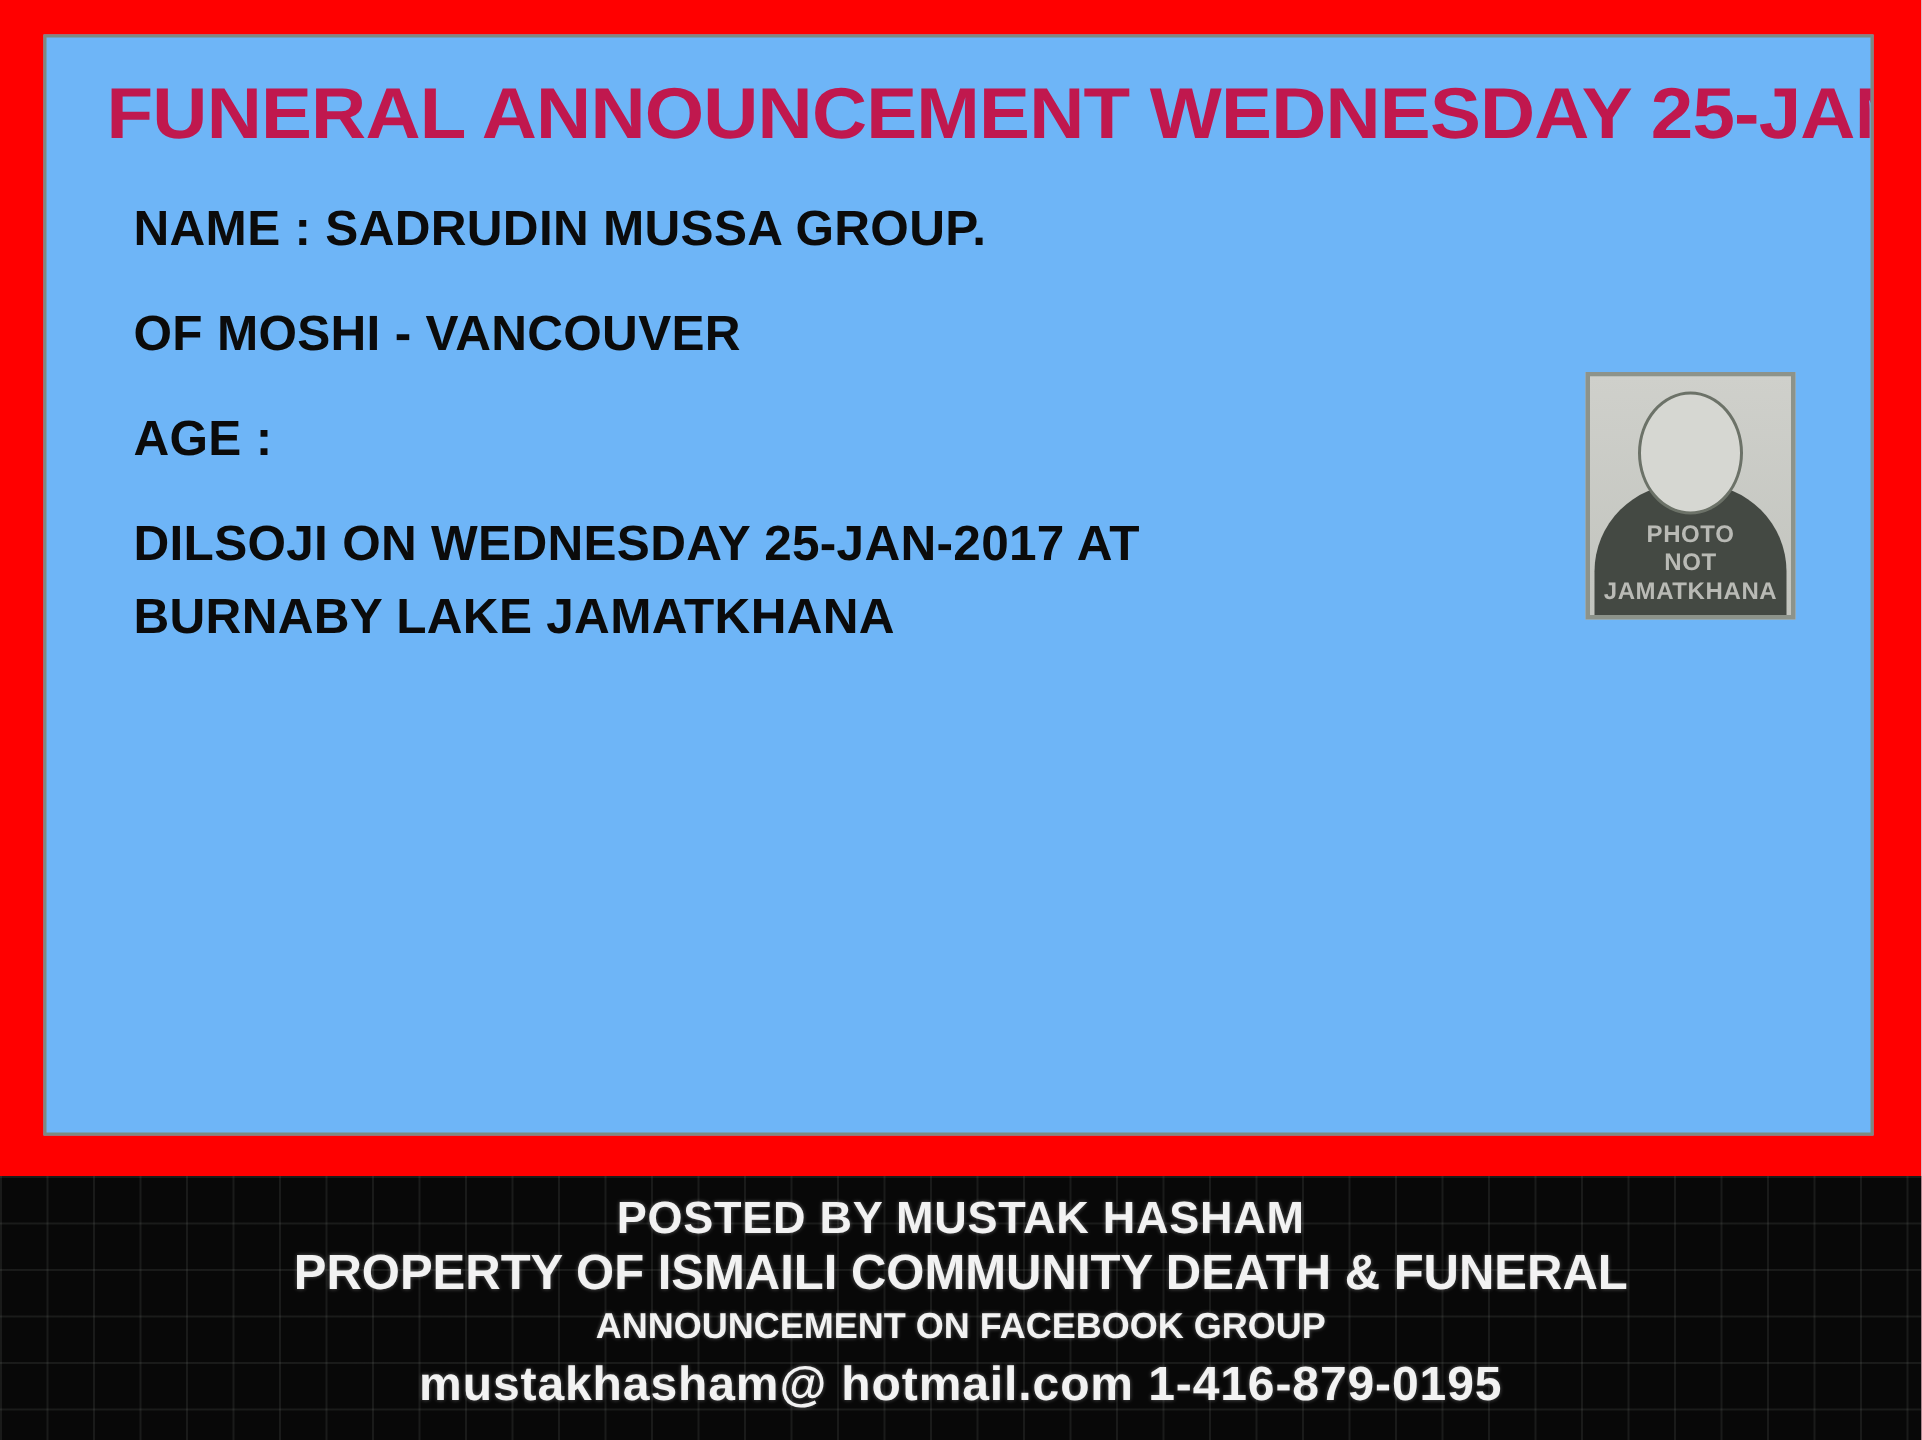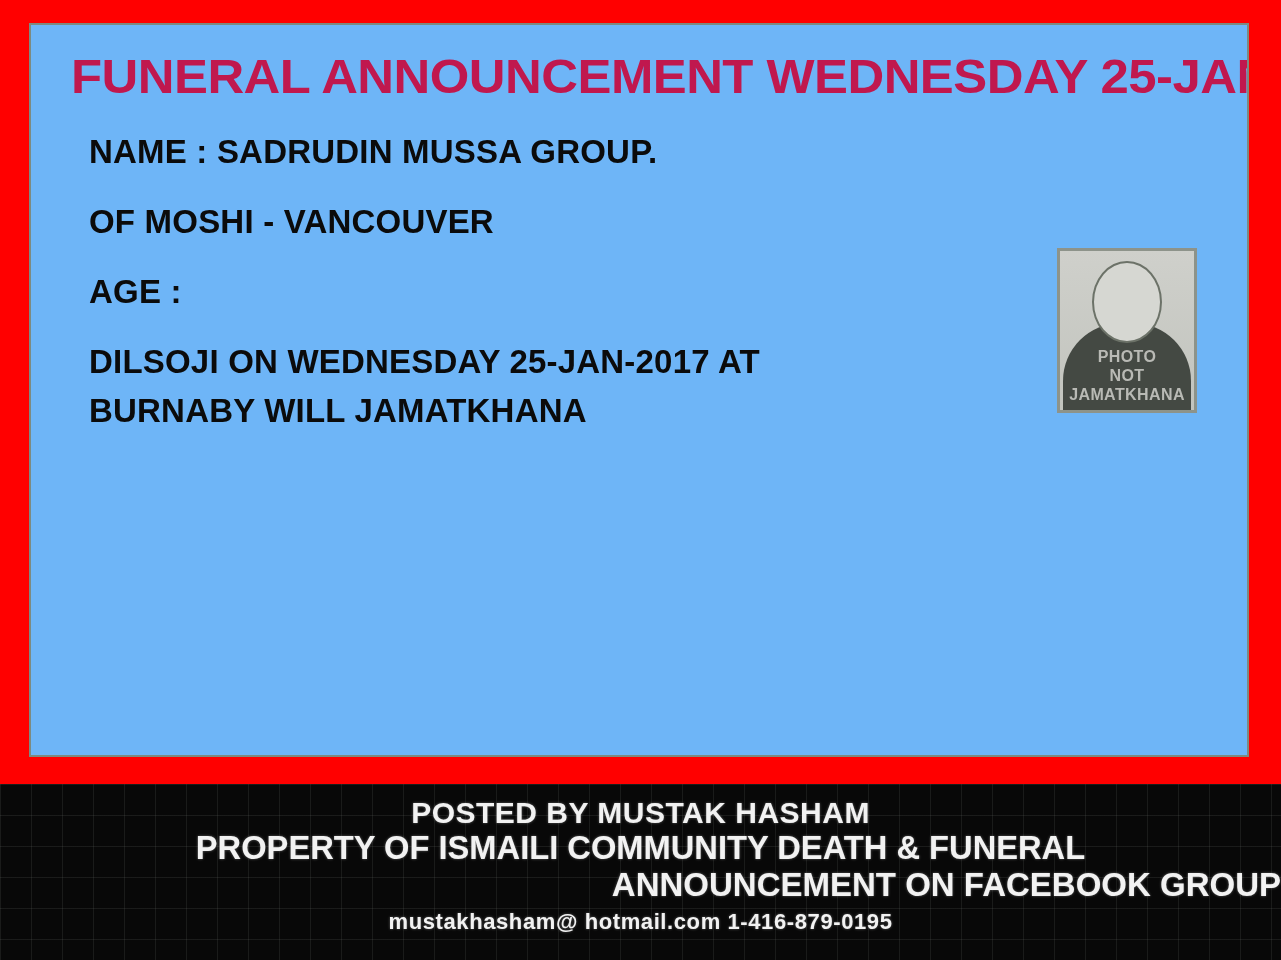--- a/index.html
+++ b/index.html
@@ -167,27 +167,26 @@
   #footer-line-2 {
     top: 46px;
     font-size: 33px;
     line-height: 36px;
     letter-spacing: 0px;
     transform: scaleX(0.99);
     transform-origin: center center;
   }
   #footer-line-3 {
     top: 83px;
-    font-size: 33px;
+    font-size: 24px;
     line-height: 36px;
-    text-align: right;
   }
   #footer-line-4 {
     top: 120px;
-    font-size: 22px;
+    font-size: 32px;
     line-height: 36px;
     letter-spacing: 0.6px;
     text-align: center;
   }
 </style>
 </head>
 <body>
 
 <div id="poster">
 
@@ -207,21 +206,21 @@
 
       <div class="para gap">
         <div class="line">AGE :</div>
       </div>
 
       <div class="para gap">
       </div>
 
       <div class="para gap">
         <div class="line">DILSOJI ON WEDNESDAY 25-JAN-2017 AT</div>
-        <div class="line">BURNABY WILL JAMATKHANA</div>
+        <div class="line">BURNABY LAKE JAMATKHANA</div>
       </div>
 
     </div>
 
     <div id="photo-placeholder">
       <div id="photo-inner">
         <div id="avatar-body"></div>
         <div id="avatar-head"></div>
         <div id="photo-caption">
           <div>PHOTO</div>

